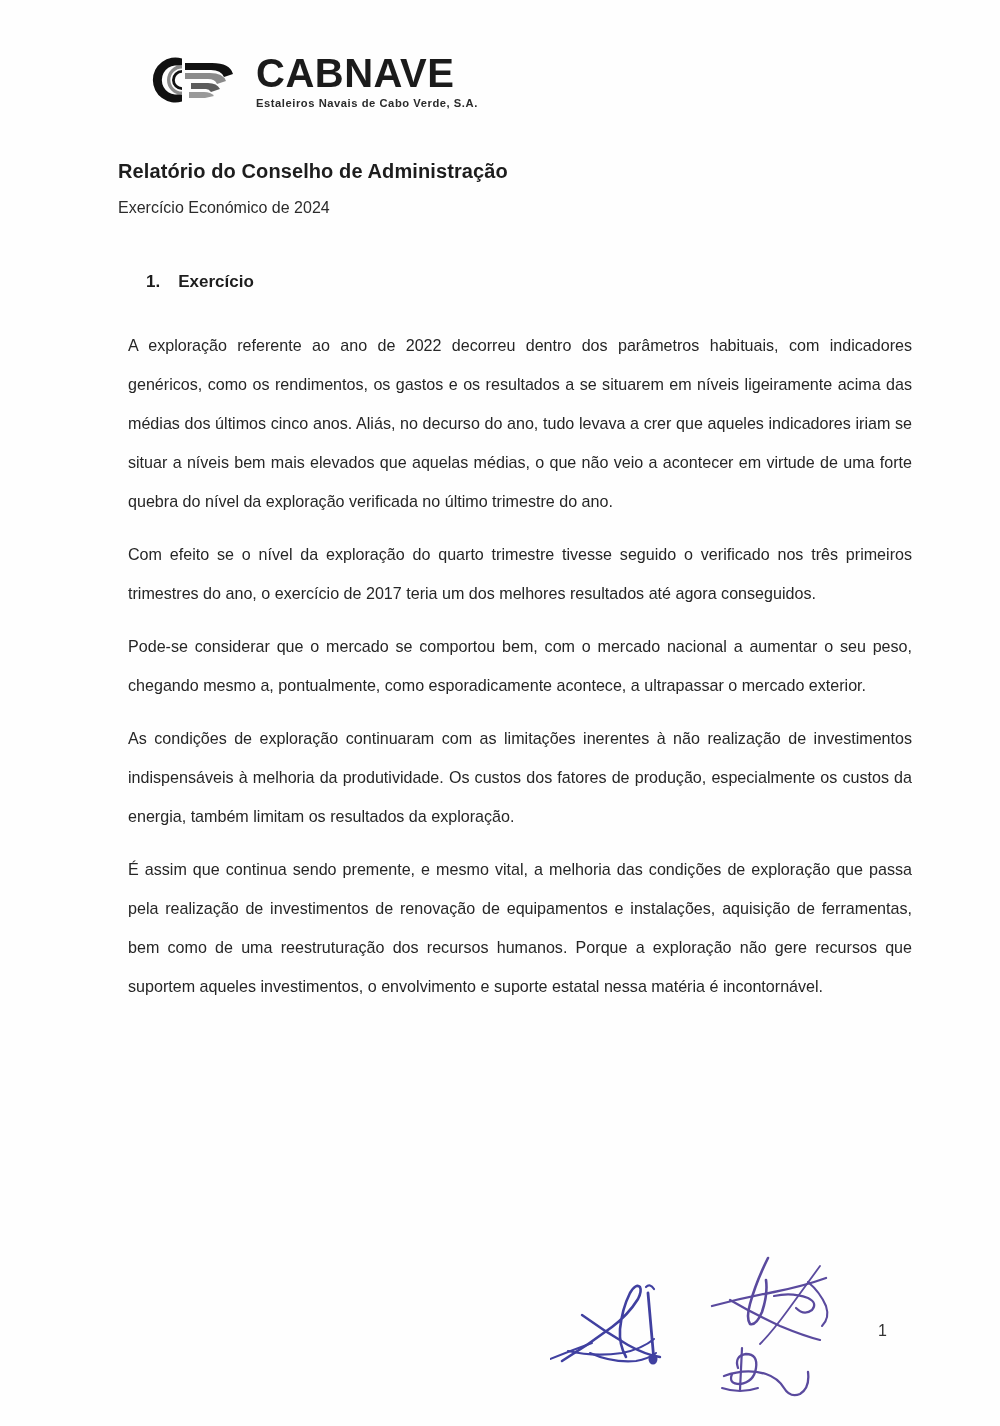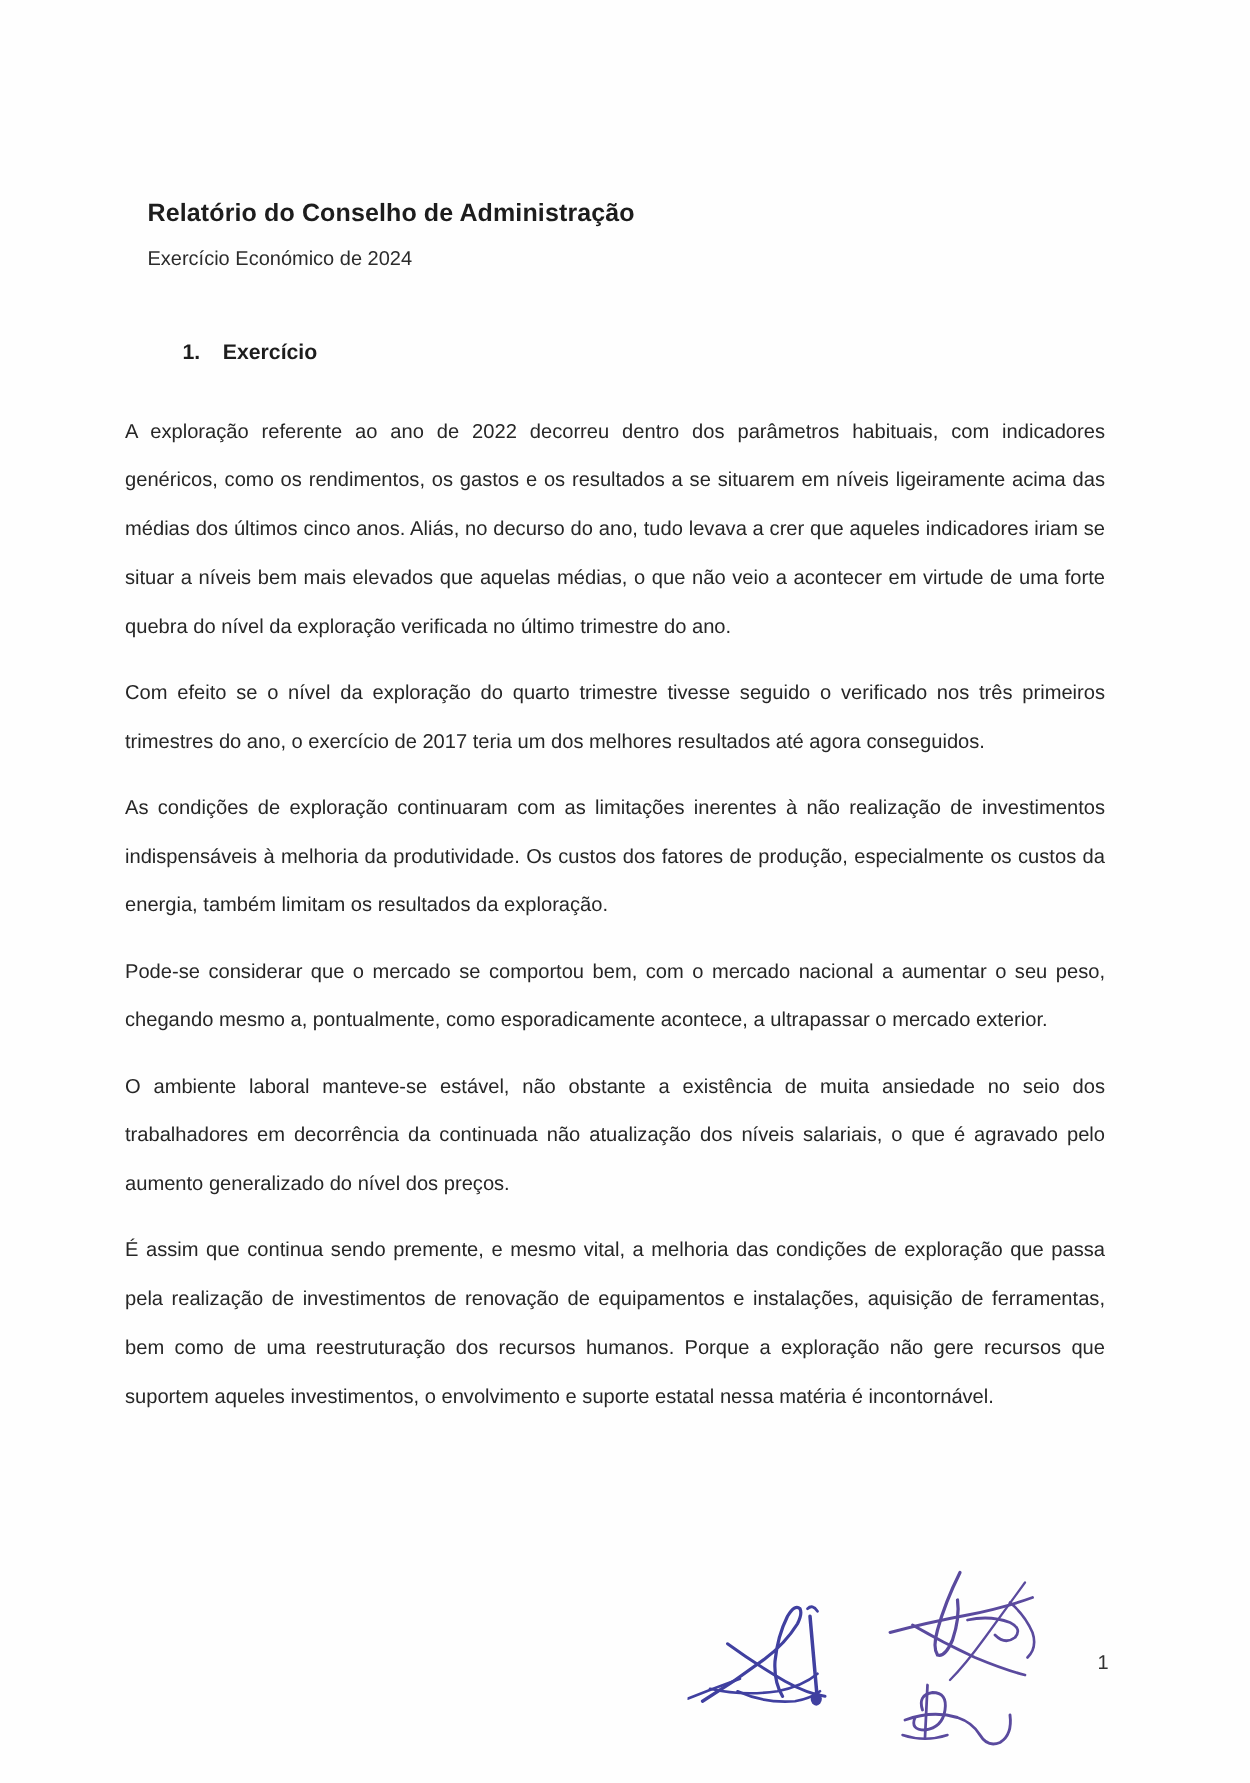--- a/index.html
+++ b/index.html
@@ -90,21 +90,21 @@
     color: #1d1d1d;
     display: flex;
     gap: 18px;
     padding-left: 28px;
   }
   .section-number { flex: 0 0 auto; }
 
   
   .body-copy {
     position: absolute;
-    left: 100px;
+    left: 128px;
     top: 326px;
     width: 784px;
   }
   .body-copy p {
     margin: 0 0 14px 0;
     font-size: 16.1px;
     line-height: 39px;
     text-align: justify;
     text-justify: inter-word;
     color: #262626;
@@ -132,35 +132,53 @@
     top: 1322px;
     font-size: 16px;
     color: #333333;
   }
 </style>
 </head>
 <body>
 
 <div class="page">
 
+  <div class="letterhead">
+    <svg class="logo-mark" viewBox="0 0 104 68" aria-hidden="true">
+
+      <path d="M40 34 A24 24 0 1 0 40 34.001 L40 34 Z" fill="none"></path>
+      <path d="M44 12.5 A22.5 22.5 0 1 0 44 55.5 L44 47.5 A14.6 14.6 0 1 1 44 20.5 Z" fill="#111111"></path>
+
+      <path d="M44 19 A15 15 0 1 0 44 49 L44 45.6 A11.6 11.6 0 1 1 44 22.4 Z" fill="#8b8b8b"></path>
+      <path d="M44 24 A10 10 0 1 0 44 44 L44 41.2 A7.2 7.2 0 1 1 44 26.8 Z" fill="#111111"></path>
+
+      <path d="M47 17 L74 17 Q92 17 95 28 L86 31 Q83 24 73 24 L47 24 Z" fill="#111111"></path>
+      <path d="M47 27 L72 27 Q85 27 88 35 L79 38 Q77 33 70 33 L47 33 Z" fill="#8b8b8b"></path>
+      <path d="M53 37 L70 37 Q79 37 82 43 L73 46 Q71 43 68 43 L53 43 Z" fill="#5c5c5c"></path>
+      <path d="M51 46 L66 46 Q73 46 76 50 L67 52 L51 52 Z" fill="#9a9a9a"></path>
+    </svg>
+    <div class="logo-words">
+      <div class="logo-name">CABNAVE</div>
+      <div class="logo-tagline">Estaleiros Navais de Cabo Verde, S.A.</div>
+    </div>
+  </div>
 
   <div class="doc-title">Relatório do Conselho de Administração</div>
   <div class="doc-subtitle">Exercício Económico de 2024</div>
 
   <div class="section-heading">
     <span class="section-number">1.</span>
     <span>Exercício</span>
   </div>
 
   <div class="body-copy">
     <p>A exploração referente ao ano de 2022 decorreu dentro dos parâmetros habituais, com indicadores genéricos, como os rendimentos, os gastos e os resultados a se situarem em níveis ligeiramente acima das médias dos últimos cinco anos. Aliás, no decurso do ano, tudo levava a crer que aqueles indicadores iriam se situar a níveis bem mais elevados que aquelas médias, o que não veio a acontecer em virtude de uma forte quebra do nível da exploração verificada no último trimestre do ano.</p>
     <p>Com efeito se o nível da exploração do quarto trimestre tivesse seguido o verificado nos três primeiros trimestres do ano, o exercício de 2017 teria um dos melhores resultados até agora conseguidos.</p>
+    <p>Pode-se considerar que o mercado se comportou bem, com o mercado nacional a aumentar o seu peso, chegando mesmo a, pontualmente, como esporadicamente acontece, a ultrapassar o mercado exterior.</p>
     <p>As condições de exploração continuaram com as limitações inerentes à não realização de investimentos indispensáveis à melhoria da produtividade. Os custos dos fatores de produção, especialmente os custos da energia, também limitam os resultados da exploração.</p>
-    <p>Pode-se considerar que o mercado se comportou bem, com o mercado nacional a aumentar o seu peso, chegando mesmo a, pontualmente, como esporadicamente acontece, a ultrapassar o mercado exterior.</p>
-    <p>O ambiente laboral manteve-se estável, não obstante a existência de muita ansiedade no seio dos trabalhadores em decorrência da continuada não atualização dos níveis salariais, o que é agravado pelo aumento generalizado do nível dos preços.</p>
     <p>É assim que continua sendo premente, e mesmo vital, a melhoria das condições de exploração que passa pela realização de investimentos de renovação de equipamentos e instalações, aquisição de ferramentas, bem como de uma reestruturação dos recursos humanos. Porque a exploração não gere recursos que suportem aqueles investimentos, o envolvimento e suporte estatal nessa matéria é incontornável.</p>
   </div>
 
   <div class="signatures">
     <svg class="sig sig-one" width="150" height="150" viewBox="0 0 150 150" aria-hidden="true">
       <g fill="none" stroke="#4040a0" stroke-linecap="round" stroke-linejoin="round">
         <path d="M12 108 Q38 92 62 74 Q78 62 88 46 Q92 38 90 34 Q86 30 80 40 Q72 56 70 76 Q69 92 76 104" stroke-width="2.6"></path>
         <path d="M32 62 Q54 78 78 92 Q96 102 110 104" stroke-width="2.4"></path>
         <path d="M18 98 Q44 104 72 100 Q92 96 104 86" stroke-width="2.1"></path>
         <path d="M40 100 Q62 110 86 108 Q98 106 106 100" stroke-width="2.1"></path>

